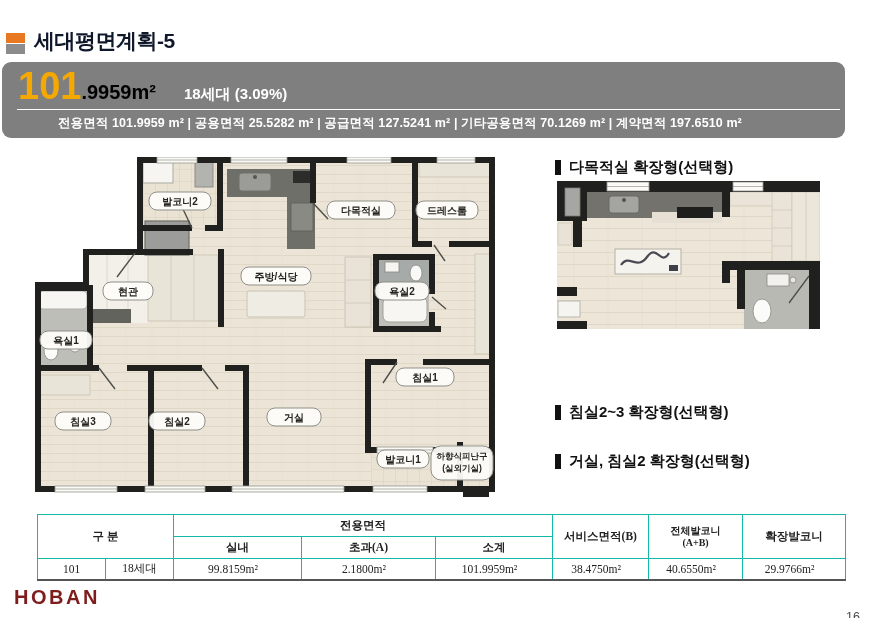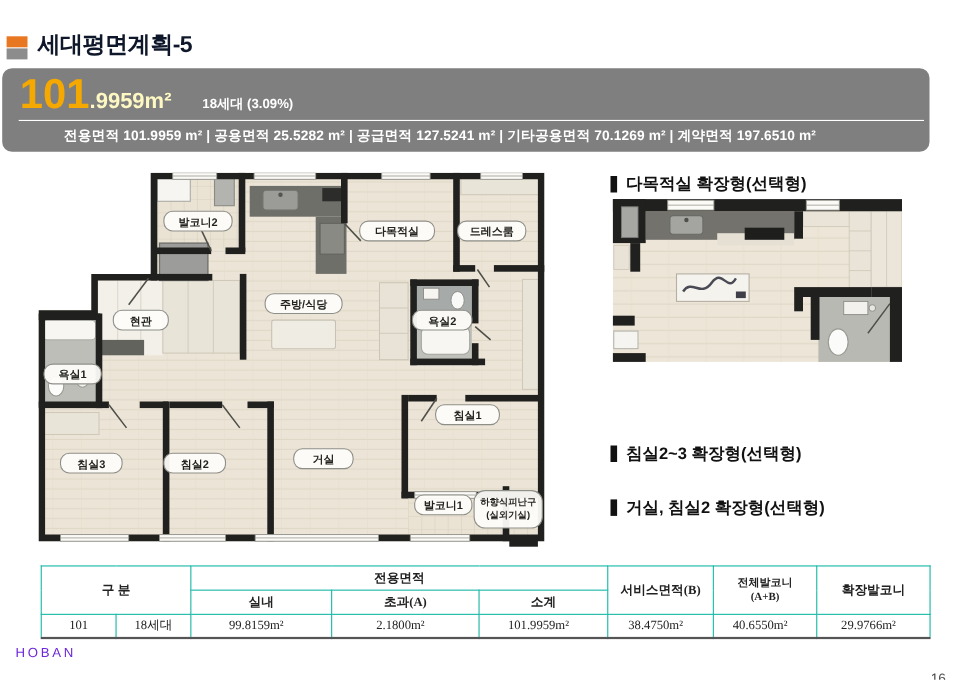--- a/index.html
+++ b/index.html
@@ -10,22 +10,22 @@
   
   .title-row{position:absolute;left:6px;top:29px;display:flex;align-items:flex-start;}
   .title-bullet{width:19px;margin-top:4px;margin-right:9px;display:flex;flex-direction:column;}
   .title-bullet .sq-o{height:10px;background:#E87722;}
   .title-bullet .sq-g{height:10px;background:#8C8C8C;margin-top:1px;}
   .title-text{font-size:21px;font-weight:bold;color:#0f172a;letter-spacing:-0.5px;line-height:24px;}
   
   .unit-header{position:absolute;left:2px;top:62px;width:843px;height:76px;background:#7F7F7F;border-radius:9px;}
   .uh-line1{position:absolute;left:16px;top:3px;display:flex;align-items:baseline;}
   .uh-big{color:#F5A800;font-size:38px;font-weight:bold;line-height:42px;}
-  .uh-frac{color:#fef9c3;font-size:20px;font-weight:bold;text-align:right;}
-  .uh-household{color:#ffffff;font-size:12px;font-weight:bold;margin-left:28px;}
+  .uh-frac{color:#000000;font-size:20px;font-weight:bold;text-align:right;}
+  .uh-household{color:#ffffff;font-size:15px;font-weight:bold;margin-left:28px;}
   .uh-divider{position:absolute;left:15px;top:47px;width:823px;border-top:1.5px solid #ffffff;}
   .uh-line2{position:absolute;left:17px;top:53px;color:#ffffff;font-size:12.5px;font-weight:bold;letter-spacing:0.1px;margin-left:39px;}
   
   .plan-main{position:absolute;left:35px;top:157px;}
   .plan-detail{position:absolute;left:557px;top:181px;}
   
   .option-label{position:absolute;display:flex;align-items:center;font-size:15px;font-weight:bold;color:#111;}
   .option-bar{width:6px;height:15px;background:#111;margin-right:8px;flex:none;}
   .opt1{left:555px;top:158px;}
   .opt2{left:555px;top:403px;}
@@ -35,21 +35,21 @@
     position:absolute;left:37px;top:514px;width:808px;border-collapse:collapse;table-layout:fixed;
     font-size:11.5px;color:#222;border:1px solid #8F8F8F;border-bottom:2px solid #555;
   }
   .area-table th,.area-table td{border:1px solid #14b8a6;padding:0;font-family:Liberation Serif, serif;}
   .area-table th{font-weight:bold;text-align:center;}
   .area-table .h1{height:22px;} .area-table .h2{height:22px;} .area-table .h3{height:21px;}
   .area-table td{text-align:center;font-weight:normal;}
   .area-table td.num{text-align:center;padding-right:9px;}
   .area-table .two-line{line-height:12px;font-size:10px;}
   
-  .brand{position:absolute;left:14px;top:586px;font-size:12px;letter-spacing:2.5px;color:#6d28d9;font-weight:400;}
+  .brand{position:absolute;left:14px;top:586px;font-size:20px;letter-spacing:2.5px;color:#7f1d1d;font-weight:700;}
   .pagenum{position:absolute;right:15px;top:582px;font-size:12.5px;color:#4a4a4a;margin-top:28px;}
   
   .room-label{font-family:"Liberation Sans","DejaVu Sans",sans-serif;font-size:10px;font-weight:bold;fill:#23231F;}
   .room-label-sm{font-family:"Liberation Sans","DejaVu Sans",sans-serif;font-size:8.5px;font-weight:bold;fill:#23231F;}
 </style>
 </head>
 <body>
 
 <div class="title-row">
   <div class="title-bullet">

